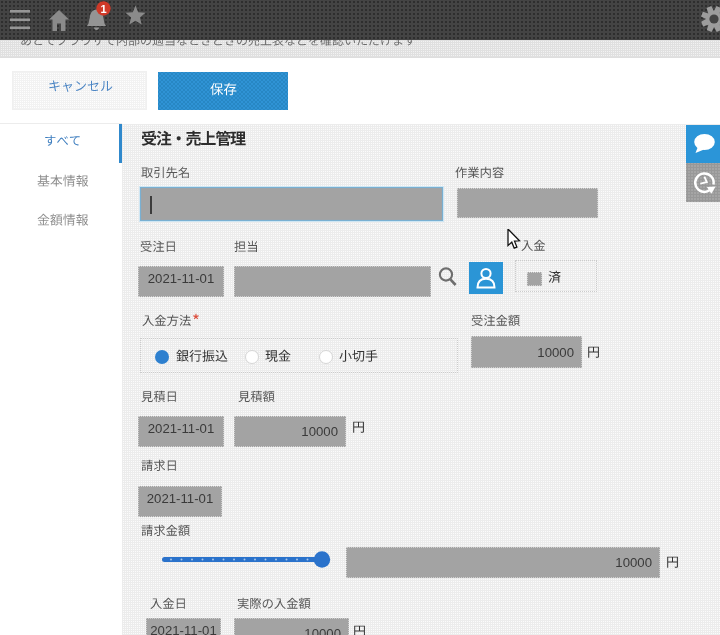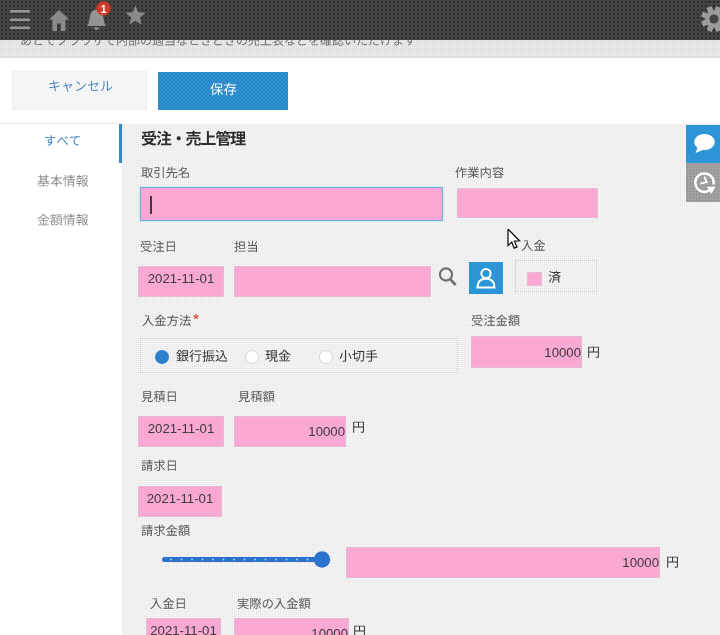--- a/index.html
+++ b/index.html
@@ -15,22 +15,22 @@
 .cancel{position:absolute;left:12px;top:71px;width:135px;height:39px;background:#fefefe;border:1px solid #f0f0f0;
  background-image:linear-gradient(#f2f2f2 1px,transparent 1px),linear-gradient(90deg,#f2f2f2 1px,transparent 1px);
  background-size:2px 2px}
 .savebtn{position:absolute;left:158px;top:72px;width:130px;height:38px;background-color:#2f93d5;
  background-image:radial-gradient(#2787c4 0.9px,transparent 1px),radial-gradient(#2787c4 0.9px,transparent 1px);
  background-size:4px 4px;background-position:0 0,2px 2px}
 .panel{left:122px;top:124px;width:598px;height:511px;background-color:#fbfbfb;
  background-image:linear-gradient(#ececec 1px,transparent 1px),linear-gradient(90deg,#ececec 1px,transparent 1px);
  background-size:2px 2px}
 .accent{left:119px;top:124px;width:3px;height:39px;background:#3089cc;z-index:6}
-.inp{position:absolute;background:#f9a8d4;border:1px dotted #cfcfcf;z-index:2}
-.num{display:flex;align-items:center;justify-content:flex-end;
+.inp{position:absolute;background:#a3a3a3;border:1px dotted #cfcfcf;z-index:2}
+.num{display:flex;align-items:center;justify-content:flex-end;padding-right:7px;
  font-size:13.2px;color:#3a3a3a}
 .date{display:flex;align-items:center;justify-content:center;font-size:13.2px;color:#3a3a3a;padding-bottom:7px}
 .grp{position:absolute;border:1px dotted #cbcbcb;z-index:2}
 .fab{position:absolute;z-index:40}
 </style></head>
 <body>
 <div class="abs panel"></div>
 <div class="abs btnrow"></div>
 <div class="abs toast">
     <div class="toasttext"><svg width="397" height="14" viewBox="0 0 397 14">

